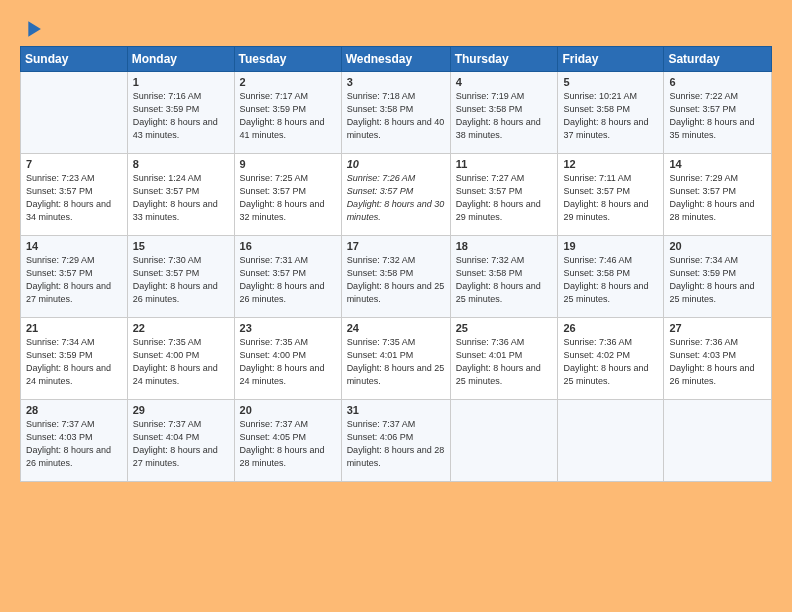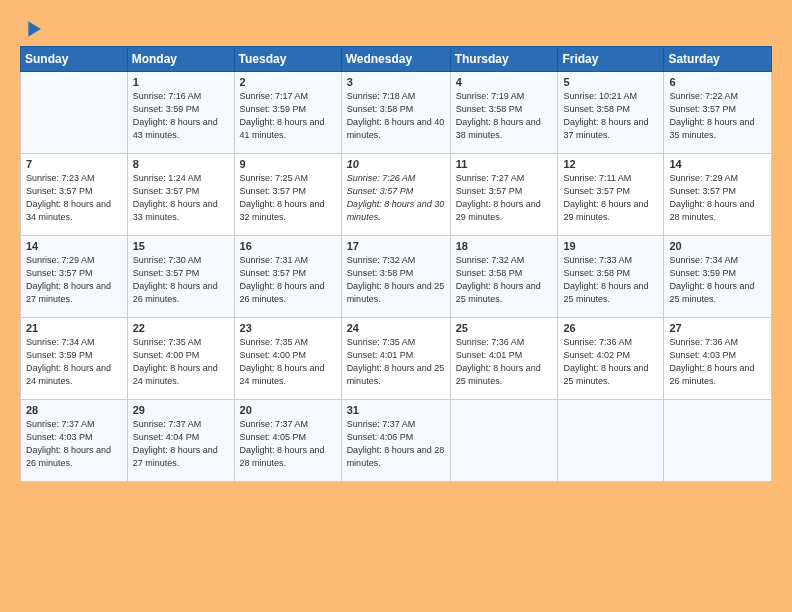--- a/index.html
+++ b/index.html
@@ -286,21 +286,21 @@
         <span class="day-num">18</span>
         <div class="day-detail">
           <span>Sunrise: 7:32 AM</span><br>
           <span>Sunset: 3:58 PM</span><br>
           <span>Daylight: 8 hours and 25 minutes.</span>
         </div>
       </td>
           <td style="background: rgb(245, 248, 252);">
         <span class="day-num">19</span>
         <div class="day-detail">
-          <span>Sunrise: 7:33 AM</span><br>
+          <span>Sunrise: 7:46 AM</span><br>
           <span>Sunset: 3:58 PM</span><br>
           <span>Daylight: 8 hours and 25 minutes.</span>
         </div>
       </td>
           <td style="background: rgb(245, 248, 252);">
         <span class="day-num">20</span>
         <div class="day-detail">
           <span>Sunrise: 7:34 AM</span><br>
           <span>Sunset: 3:59 PM</span><br>
           <span>Daylight: 8 hours and 25 minutes.</span>

